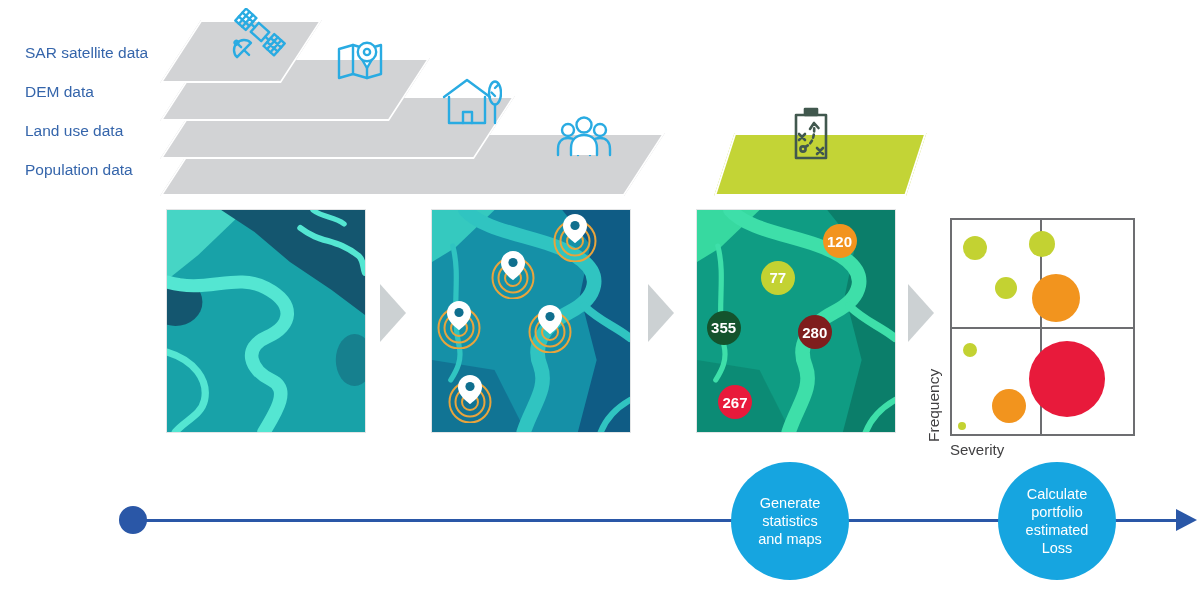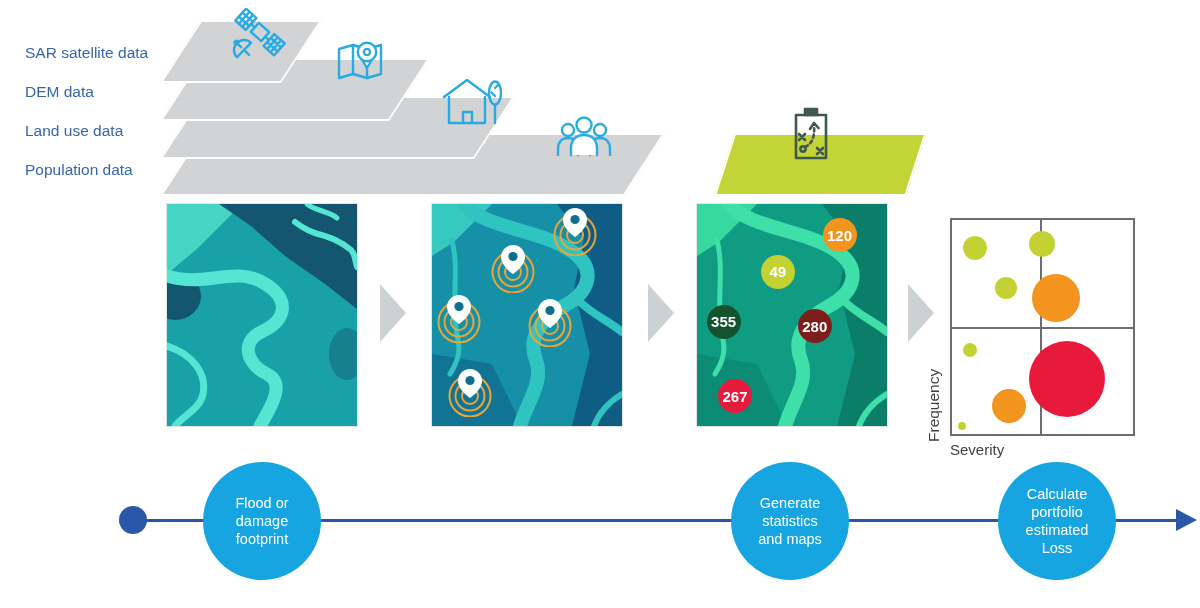--- a/index.html
+++ b/index.html
@@ -18,21 +18,21 @@
               background:var(--lime);border:2px solid #fff;box-sizing:border-box;
               transform:skewX(-18deg);transform-origin:0 100%;z-index:20;}
   .lime-label{position:absolute;left:716px;top:169px;width:190px;text-align:center;
               font-size:15.5px;color:#2a6fb5;z-index:22;}
 
   .icon-abs{position:absolute;z-index:30;}
   .icon-line{stroke:var(--accent-blue);fill:none;stroke-width:2.4;stroke-linecap:round;stroke-linejoin:round;}
   .clip-line{stroke:var(--clipboard-green);fill:none;stroke-width:2.6;stroke-linecap:round;stroke-linejoin:round;}
 
   
-  .map-panel{position:absolute;top:204px;width:190px;height:222px;outline:1px solid #e3e5e6;}
+  .map-panel{position:absolute;top:210px;width:190px;height:222px;outline:1px solid #e3e5e6;padding-left:8px;}
   .map-svg{position:absolute;left:0;top:0;width:100%;height:100%;}
   .m-river{fill:none;stroke-linecap:round;}
   .p1 .m-base{fill:var(--map1-base);} .p1 .m-light{fill:var(--map1-light);} .p1 .m-dark{fill:var(--map1-dark);} .p1 .m-river{stroke:var(--map1-bright);}
   .p2 .m-base{fill:var(--map2-base);} .p2 .m-light{fill:var(--map2-light);} .p2 .m-dark{fill:var(--map2-dark);} .p2 .m-river{stroke:var(--map2-bright);}
   .p3 .m-base{fill:var(--map3-base);} .p3 .m-light{fill:var(--map3-light);} .p3 .m-dark{fill:var(--map3-dark);} .p3 .m-river{stroke:var(--map3-bright);}
   .w14{stroke-width:14px;} .w13{stroke-width:13px;} .w8{stroke-width:8px;}
   .w7{stroke-width:7px;} .w6{stroke-width:6px;} .w5{stroke-width:5px;}
 
   .overlay-layer{position:absolute;left:0;top:0;width:100%;height:100%;}
   .pin{position:absolute;}
@@ -229,21 +229,21 @@
       <polygon class="m-light" points="0,0 60,0 22,38 0,52"></polygon>
       <polygon class="m-dark" points="125,0 190,0 190,222 140,222 158,150 142,85 152,35"></polygon>
       <polygon class="m-dark" points="0,150 60,160 90,222 0,222" opacity="0.55"></polygon>
       <path class="m-river w14" d="M32,0 C52,24 108,26 138,46 C166,64 158,88 132,102 C106,116 96,136 104,156 C112,178 96,196 88,222"></path>
       <path class="m-river w8" d="M146,96 C162,112 176,116 190,128"></path>
       <path class="m-river w5" d="M20,36 C28,68 18,100 26,136 C29,150 24,160 18,170"></path>
       <path class="m-river w6" d="M162,222 C168,206 180,196 190,190"></path>
     </svg>
     <div class="overlay-layer" id="stat-layer">
         <div class="stat-dot" style="left: 125.5px; top: 14.08px; background: rgb(242, 148, 30);">120</div>
-        <div class="stat-dot" style="left: 63.75px; top: 50.71px; background: rgb(195, 210, 50);">49</div>
+        <div class="stat-dot" style="left: 63.75px; top: 50.71px; background: rgb(195, 210, 50);">77</div>
         <div class="stat-dot" style="left: 9.6px; top: 100.66px; background: #14532d;">355</div>
         <div class="stat-dot" style="left: 100.8px; top: 105.1px; background: #7f1d1d;">280</div>
         <div class="stat-dot" style="left: 21px; top: 175.03px; background: rgb(232, 26, 59);">267</div>
       </div>
   </div>
 
   <div class="flow-arrow" style="left:908px"></div>
 
   <div class="chart-panel">
     <div class="chart-box">
@@ -260,23 +260,20 @@
           <div class="chart-bubble" style="height: 8px; width: 8px; left: 5.99px; top: 202.01px; background: rgb(195, 210, 50);"></div>
         </div>
     </div>
     <div class="chart-ylabel">Frequency</div>
     <div class="chart-xlabel">Severity</div>
   </div>
 
   <div class="tl-line"></div>
   <div class="tl-dot"></div>
   <div class="tl-arrow"></div>
-  <div class="tl-step" style="left:203px">
-    <span>Flood or damage footprint</span>
-  </div>
   <div class="tl-step" style="left:998px">
     <span>Calculate portfolio estimated Loss</span>
   </div>
   <div class="tl-step" style="left:731px">
     <span>Generate statistics and maps</span>
   </div>
 
 </div>
 
 </body></html>

